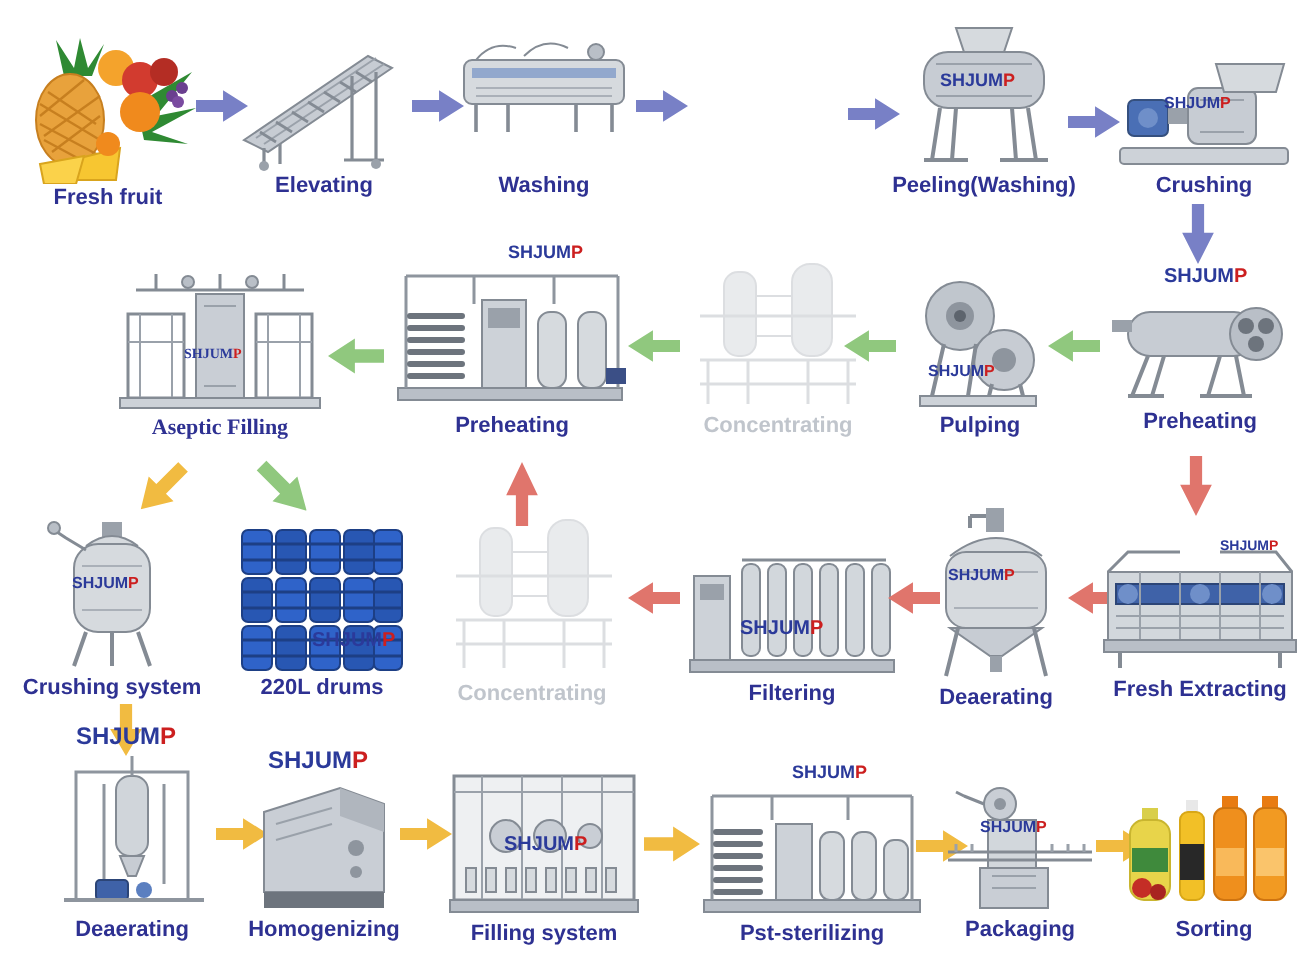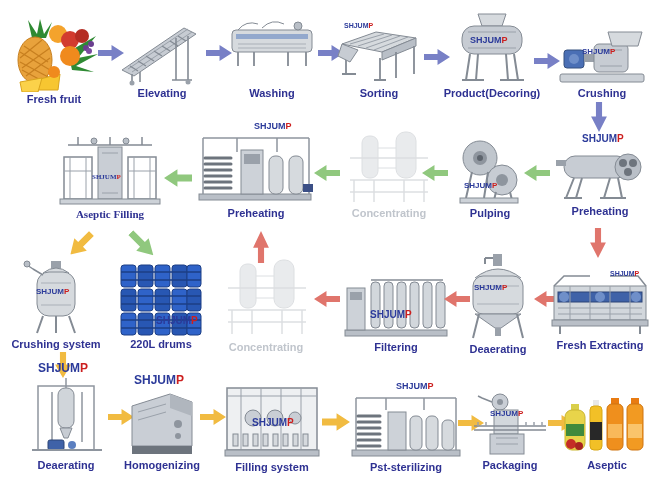--- a/index.html
+++ b/index.html
@@ -76,49 +76,35 @@
         <path d="M10 28 L78 28 M10 32 L78 32" stroke="#aab0b8" stroke-width="1"></path>
         <path d="M10 36 L10 50 M26 36 L26 50 M60 36 L60 50 M78 36 L78 50" stroke="#848b94" stroke-width="1.8"></path>
         <circle cx="70" cy="10" r="4" fill="#b9bfc7" stroke="#848b94"></circle>
       </svg>
     </div>
     <div class="label">Washing</div>
   </div>
 
   <div class="arw r c-blue" style="left:318px;top:44px;width:26px;height:18px;"></div>
 
-  <div class="step" style="left:336px;top:20px;width:86px;height:80px;">
-    <div class="img">
-      <svg width="86" height="64" viewBox="0 0 86 64">
-        <polygon points="6,22 40,10 80,16 46,30" fill="#d6dade" stroke="#848b94"></polygon>
-        <polygon points="46,30 80,16 80,24 46,38" fill="#b9bfc7" stroke="#848b94"></polygon>
-        <path d="M14 22 L48 12 M22 24 L56 13 M30 26 L64 14 M38 28 L72 15" stroke="#9aa1aa" stroke-width="1"></path>
-        <path d="M10 24 L10 52 M44 36 L44 58 M78 24 L78 52 M60 30 L60 56" stroke="#848b94" stroke-width="1.8"></path>
-        <path d="M6 52 L20 52 M38 58 L50 58" stroke="#848b94" stroke-width="1.8"></path>
-        <polygon points="6,22 22,28 14,40 2,34" fill="#c7ccd3" stroke="#848b94"></polygon>
-      </svg>
-      <span class="wm" style="left:8px;top:2px;font-size:7px;"><span class="b">SHJUM</span><span class="r">P</span></span>
-    </div>
-    <div class="label">Sorting</div>
-  </div>
 
   <div class="arw r c-blue" style="left:424px;top:48px;width:26px;height:18px;"></div>
 
   <div class="step" style="left:444px;top:10px;width:96px;height:90px;">
     <div class="img">
       <svg width="96" height="74" viewBox="0 0 96 74">
         <polygon points="34,2 62,2 58,14 38,14" fill="#d6dade" stroke="#848b94"></polygon>
         <rect x="18" y="14" width="60" height="28" rx="12" fill="#c7ccd3" stroke="#848b94"></rect>
         <path d="M24 20 L72 20 M24 36 L72 36" stroke="#9aa1aa" stroke-width="1"></path>
         <path d="M26 42 L22 68 M70 42 L74 68 M34 42 L32 68 M62 42 L64 68" stroke="#848b94" stroke-width="2"></path>
         <path d="M18 68 L40 68 M56 68 L80 68" stroke="#848b94" stroke-width="2"></path>
       </svg>
       <span class="wm" style="left:26px;top:26px;font-size:9px;"><span class="b">SHJUM</span><span class="r">P</span></span>
     </div>
-    <div class="label">Product(Decoring)</div>
+    <div class="label">Peeling(Washing)</div>
   </div>
 
   <div class="arw r c-blue" style="left:534px;top:52px;width:26px;height:18px;"></div>
 
   <div class="step" style="left:556px;top:26px;width:92px;height:74px;">
     <div class="img">
       <svg width="92" height="58" viewBox="0 0 92 58">
         <rect x="4" y="46" width="84" height="8" rx="2" fill="#cdd2d8" stroke="#848b94"></rect>
         <rect x="8" y="22" width="20" height="18" rx="3" fill="#4a6fb5" stroke="#35507f"></rect>
         <circle cx="18" cy="31" r="5" fill="#6f8fc9"></circle>
@@ -460,16 +446,16 @@
         <rect x="27" y="12" width="12" height="44" rx="4" fill="#f2c027" stroke="#d8a716"></rect>
         <rect x="27" y="28" width="12" height="18" fill="#282828"></rect>
         <rect x="48" y="4" width="8" height="6" fill="#e87b12"></rect>
         <rect x="44" y="10" width="16" height="46" rx="5" fill="#ef8f1d" stroke="#cf7410"></rect>
         <rect x="45" y="30" width="14" height="14" fill="#f9b95a"></rect>
         <rect x="68" y="4" width="8" height="6" fill="#e87b12"></rect>
         <rect x="64" y="10" width="16" height="46" rx="5" fill="#f29a22" stroke="#cf7410"></rect>
         <rect x="65" y="30" width="14" height="14" fill="#fac46b"></rect>
       </svg>
     </div>
-    <div class="label">Aseptic</div>
+    <div class="label">Sorting</div>
   </div>
 
 </div>
 
 </body></html>

